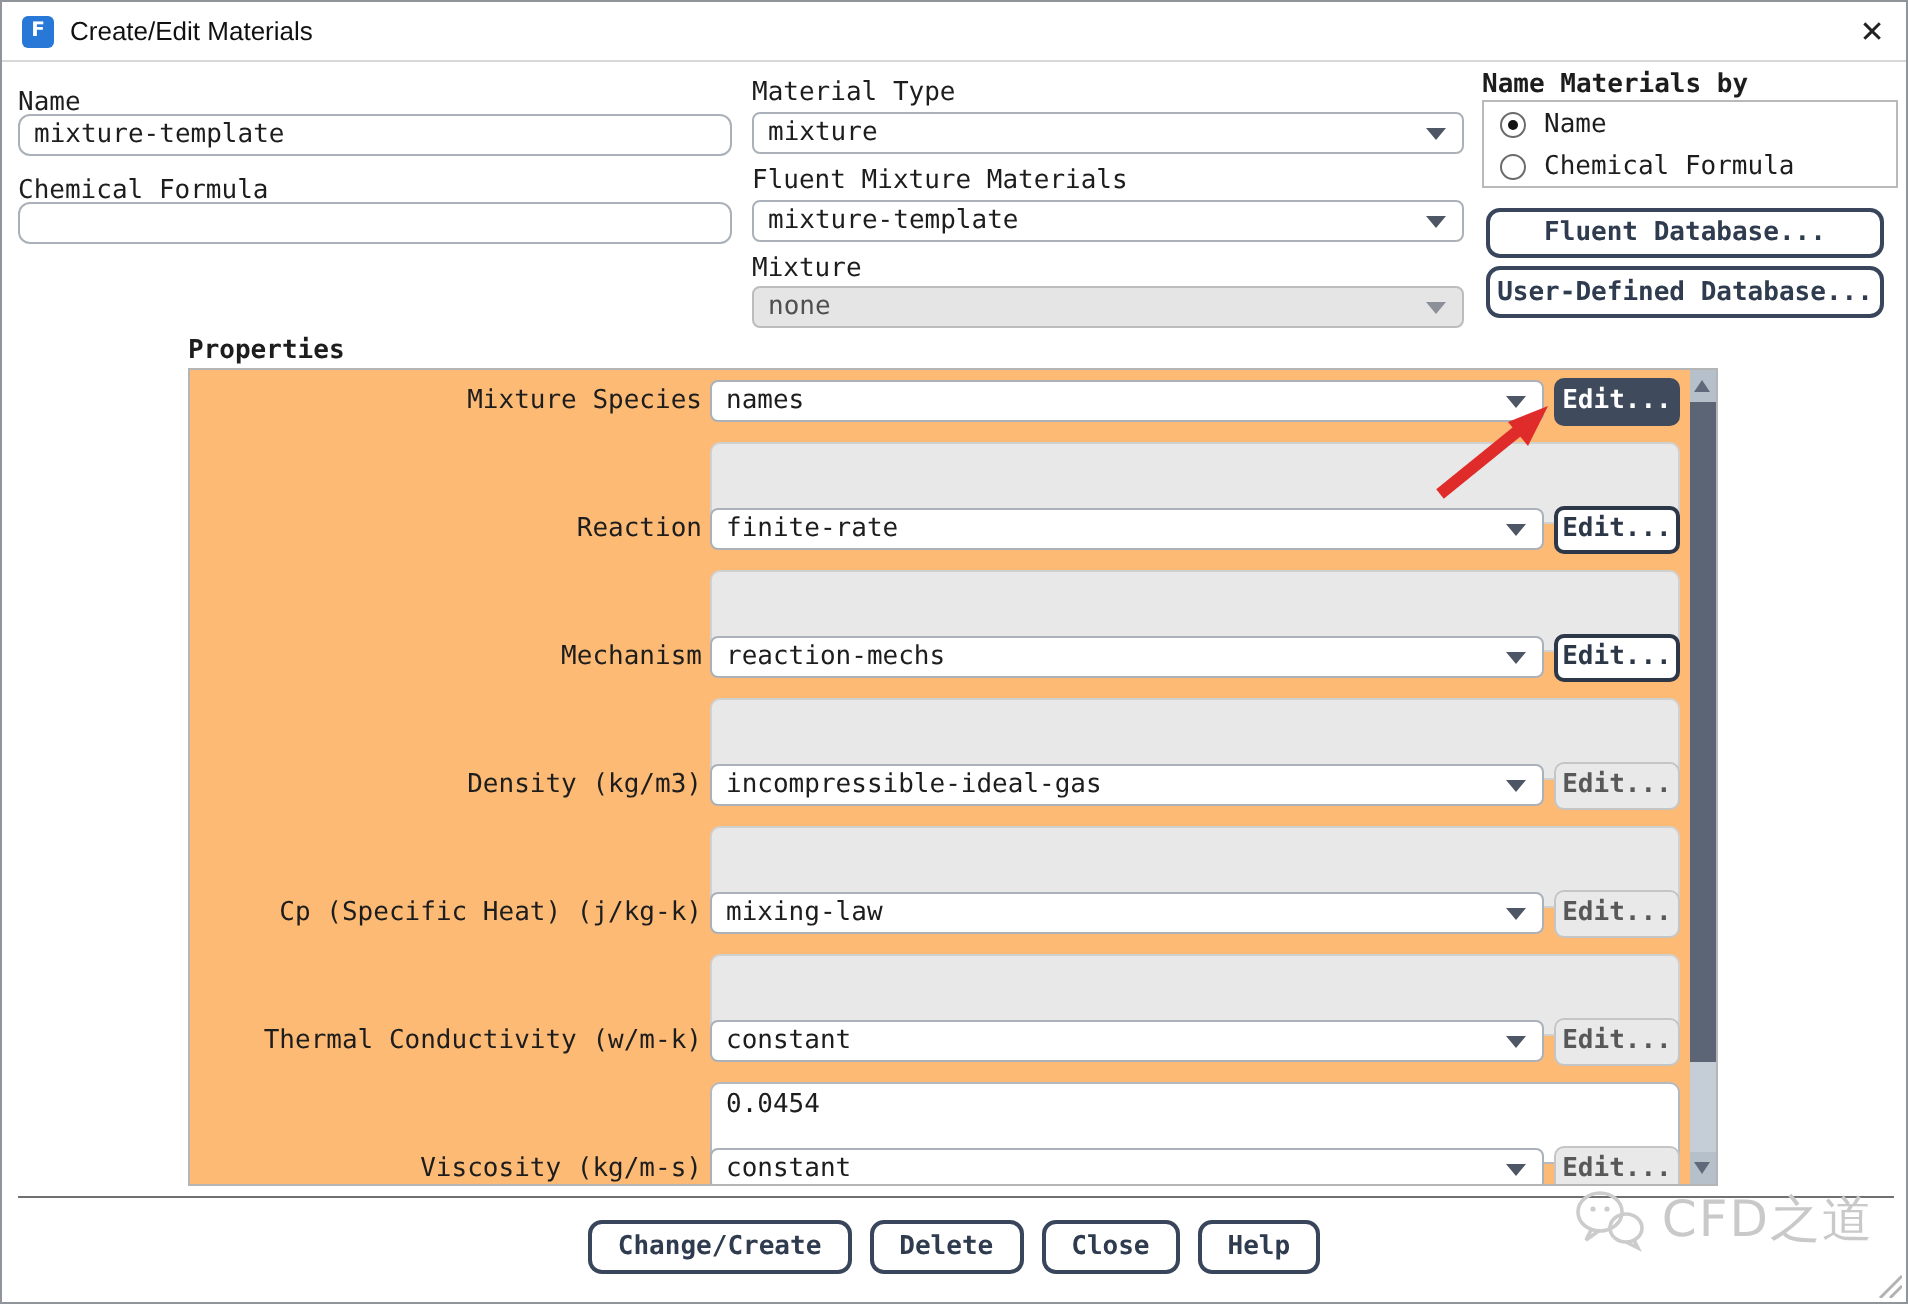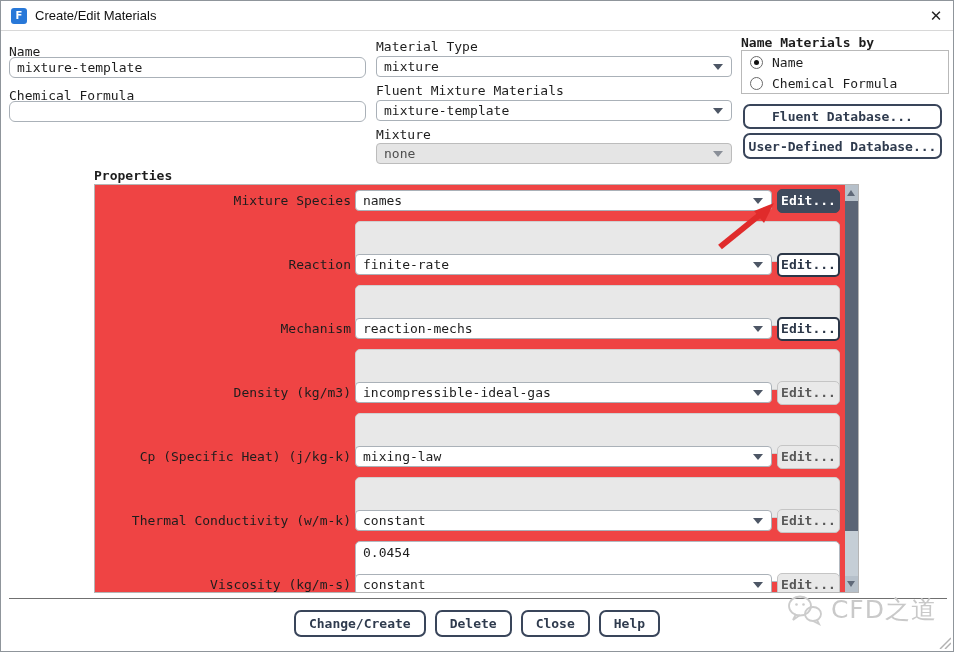--- a/index.html
+++ b/index.html
@@ -26,21 +26,21 @@
 
   
   .groupbox { position:absolute; left:740px; top:49px; width:208px; height:44px; background:#fff; border:1px solid #b9b9b9; }
   .radio-row { position:relative; height:19px; margin:2px 0 0 8px; line-height:19px; padding-left:22px; white-space:nowrap; }
   .radio-dot { position:absolute; left:0; top:3px; width:13px; height:13px; border:1px solid #6a6a6a; border-radius:50%; background:#fff; }
   .radio-dot.sel::after { content:""; position:absolute; left:3px; top:3px; width:5px; height:5px; border-radius:50%; background:#111; }
 
   .navy-btn { position:absolute; background:#fff; border:2px solid #39455a; border-radius:7px; color:#2f3b4e; font-weight:bold; font-family:"DejaVu Sans Mono", monospace; font-size:13px; display:flex; align-items:center; justify-content:center; cursor:pointer; white-space:nowrap; }
 
   
-  .props-panel { position:absolute; left:93px; top:183px; width:765px; height:409px; background:#ef4444; border:1px solid #b5b5b5; overflow:hidden; }
+  .props-panel { position:absolute; left:93px; top:183px; width:765px; height:409px; background:#fdba74; border:1px solid #b5b5b5; overflow:hidden; }
   .prow-label { position:absolute; width:254px; text-align:right; color:#1d1d1d; white-space:nowrap; }
   .prow-dd { left:260px; width:417px; }
   .edit-btn { position:absolute; left:682px; width:63px; height:24px; border-radius:5px; font-weight:bold; font-size:13px; text-align:center; line-height:21px; cursor:pointer; }
   .edit-active   { background:#3f4a5c; color:#fff; border:1px solid #3f4a5c; }
   .edit-outlined { background:#fff; color:#2c3748; border:2px solid #2c3748; line-height:19px; }
   .edit-flat     { background:#e9e9e9; color:#585858; border:1px solid #c5c5c5; }
   .sub-field { position:absolute; left:260px; width:485px; height:41px; border-radius:5px; }
   .sub-empty { background:#e8e8e8; border:1px solid #d0d0d0; }
   .sub-white { background:#fff; border:1px solid #b2b9c0; line-height:22px; padding-left:7px; }
 

